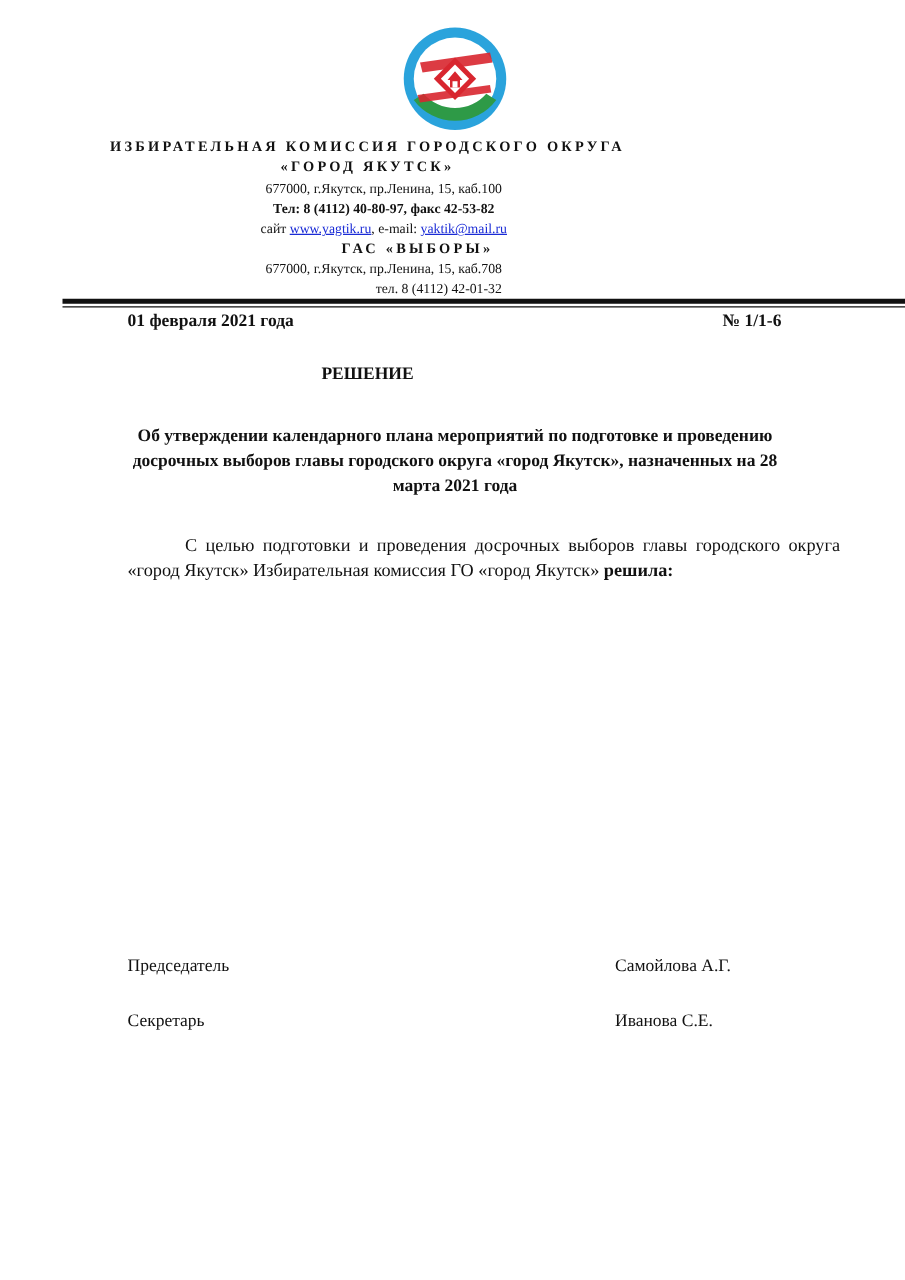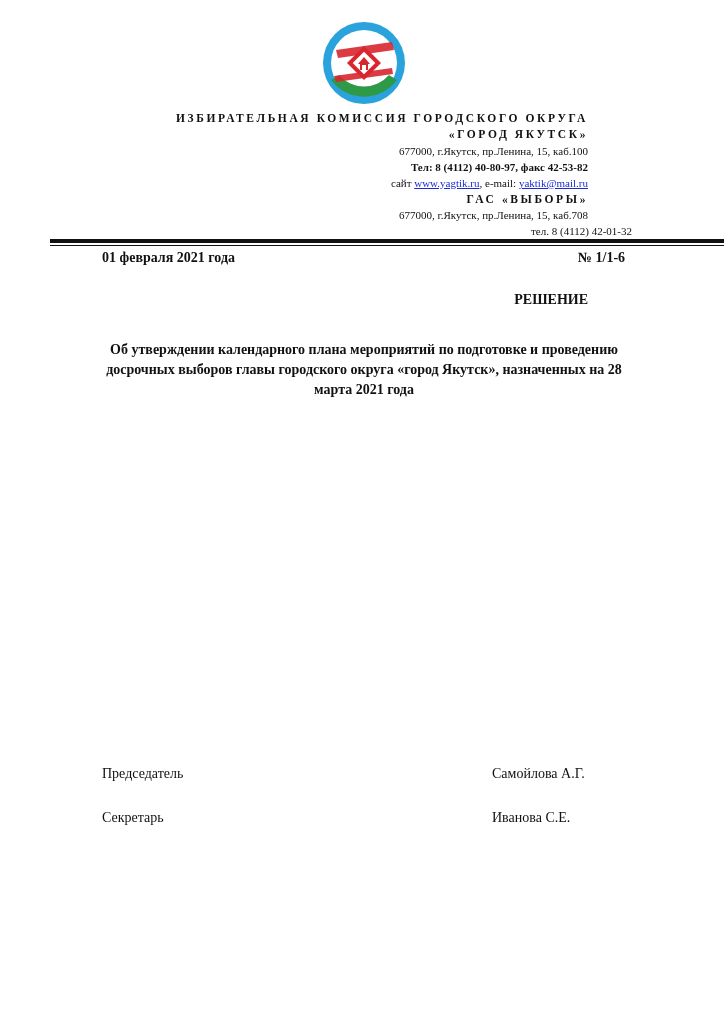--- a/index.html
+++ b/index.html
@@ -1,20 +1,20 @@
 <!DOCTYPE html>
 <html><head>
 <meta charset="utf-8">
 <style>
   html, body { margin:0; padding:0; background:#ffffff; }
   body { width:724px; height:1024px; position:relative; overflow:hidden; font-family:"Liberation Serif", serif; color:#111; }
   .abs { position:absolute; }
-  .center { left:0; width:588px; text-align:right; }
+  .center { left:0; width:588px; text-align:center; }
   .hdr-bold { font-weight:bold; letter-spacing:2.6px; font-size:11.5px; }
-  .hdr-line { font-size:11px; }
+  .hdr-line { font-size:11px;padding-left:13px; }
   a.link { color:#1a2bd6; text-decoration:underline;margin-top:32px; }
   .rule-thick { left:50px; right:0; top:239px; height:4px; background:#111; }
   .rule-thin { left:50px; right:0; top:245px; height:1px; background:#111; }
   .date { left:102px; top:250px; font-size:14px; font-weight:bold; }
   .num { left:578px; top:250px; font-size:14px; font-weight:bold; }
   .title { top:292px; font-size:14px; font-weight:bold; }
   .subject { left:100px; width:528px; top:340px; font-size:14px; font-weight:bold; text-align:center; line-height:20px; }
   .body { left:102px; width:570px; top:428px; font-size:14.6px; line-height:19.7px; text-align:justify; }
   .body p { margin:0; text-indent:46px; text-align:justify; }
   .sig { font-size:14px; }
@@ -38,33 +38,34 @@
   </svg>
 </div>
 
 <div class="abs center hdr-bold" style="top:112px;">ИЗБИРАТЕЛЬНАЯ КОМИССИЯ ГОРОДСКОГО ОКРУГА</div>
 <div class="abs center hdr-bold" style="top:128px;">«ГОРОД ЯКУТСК»</div>
 <div class="abs center hdr-line" style="top:145px;">677000, г.Якутск, пр.Ленина, 15, каб.100</div>
 <div class="abs center hdr-line" style="top:161px; font-weight:bold;">Тел: 8 (4112) 40-80-97, факс 42-53-82</div>
 <div class="abs center hdr-line" style="top:177px;">
   <span>сайт </span><a class="link">www.yagtik.ru</a><span>, e-mail: </span><a class="link">yaktik@mail.ru</a>
 </div>
-<div class="abs center hdr-bold" style="top:193px;">ГАС «ВЫБОРЫ»</div>
+<div class="abs center hdr-bold" style="top:193px;padding-left:40px;">ГАС «ВЫБОРЫ»</div>
 <div class="abs center hdr-line" style="top:209px;">677000, г.Якутск, пр.Ленина, 15, каб.708</div>
 <div class="abs center hdr-line" style="top:225px;margin-left:44px;">тел. 8 (4112) 42-01-32</div>
 
 <div class="abs rule-thick"></div>
 <div class="abs rule-thin"></div>
 
 <div class="abs date">01 февраля 2021 года</div>
 <div class="abs num">№ 1/1-6</div>
 
 <div class="abs center title">РЕШЕНИЕ</div>
 
 <div class="abs subject">Об утверждении календарного плана мероприятий по подготовке и проведению досрочных выборов главы городского округа «город Якутск», назначенных на 28 марта 2021 года</div>
 
 <div class="abs body">
+  <p><span>С целью подготовки и проведения досрочных выборов главы городского округа «город Якутск» Избирательная комиссия ГО «город Якутск» </span><b>решила:</b></p>
 </div>
 
 <div class="abs sig" style="left:102px; top:766px;">Председатель</div>
 <div class="abs sig" style="left:492px; top:766px;">Самойлова А.Г.</div>
 <div class="abs sig" style="left:102px; top:810px;">Секретарь</div>
 <div class="abs sig" style="left:492px; top:810px;">Иванова С.Е.</div>
 
 </body></html>

